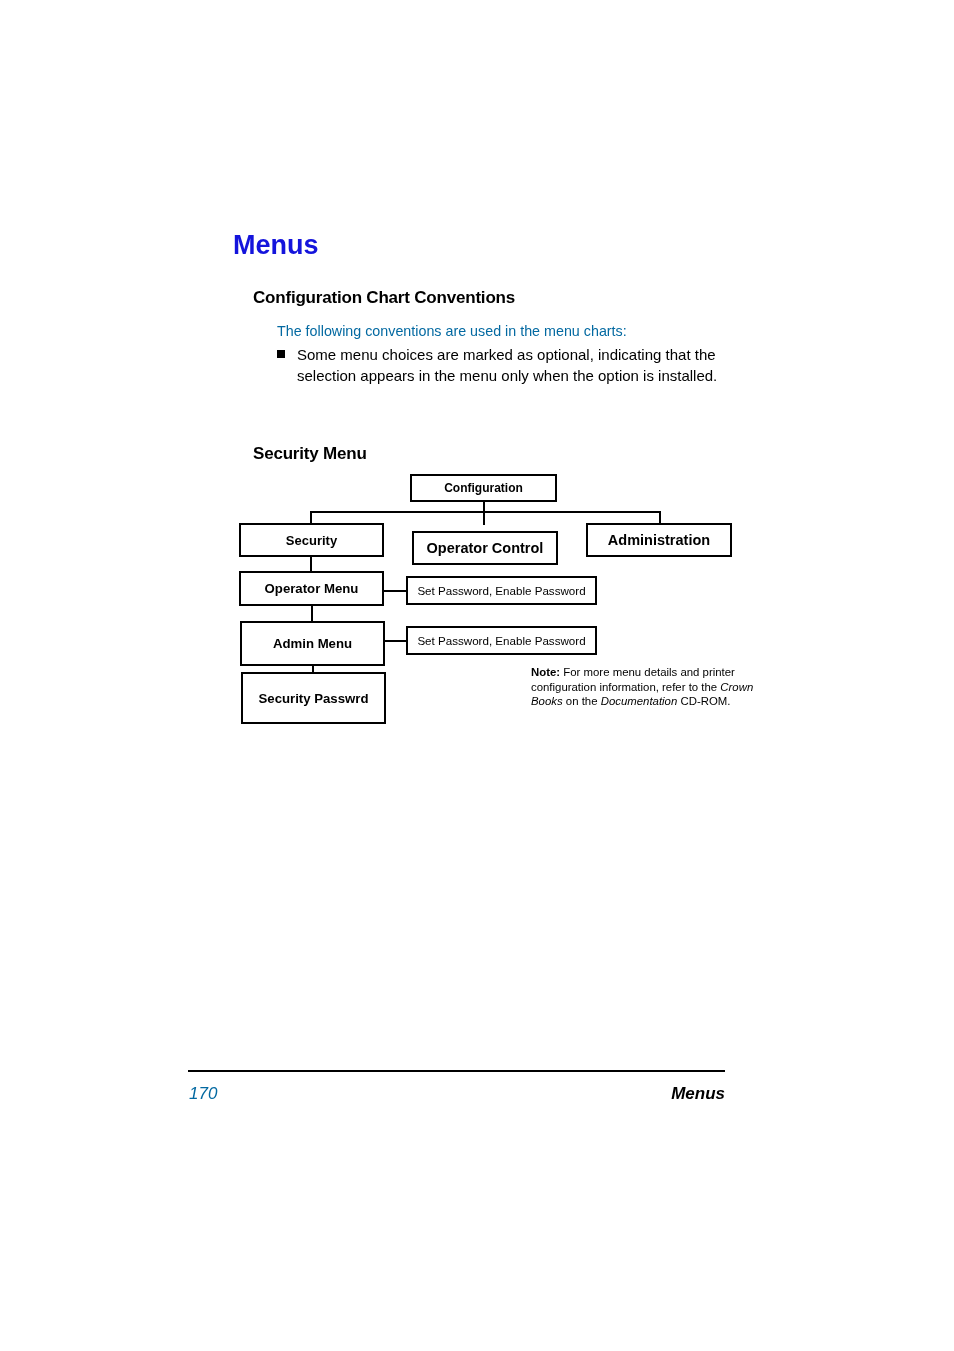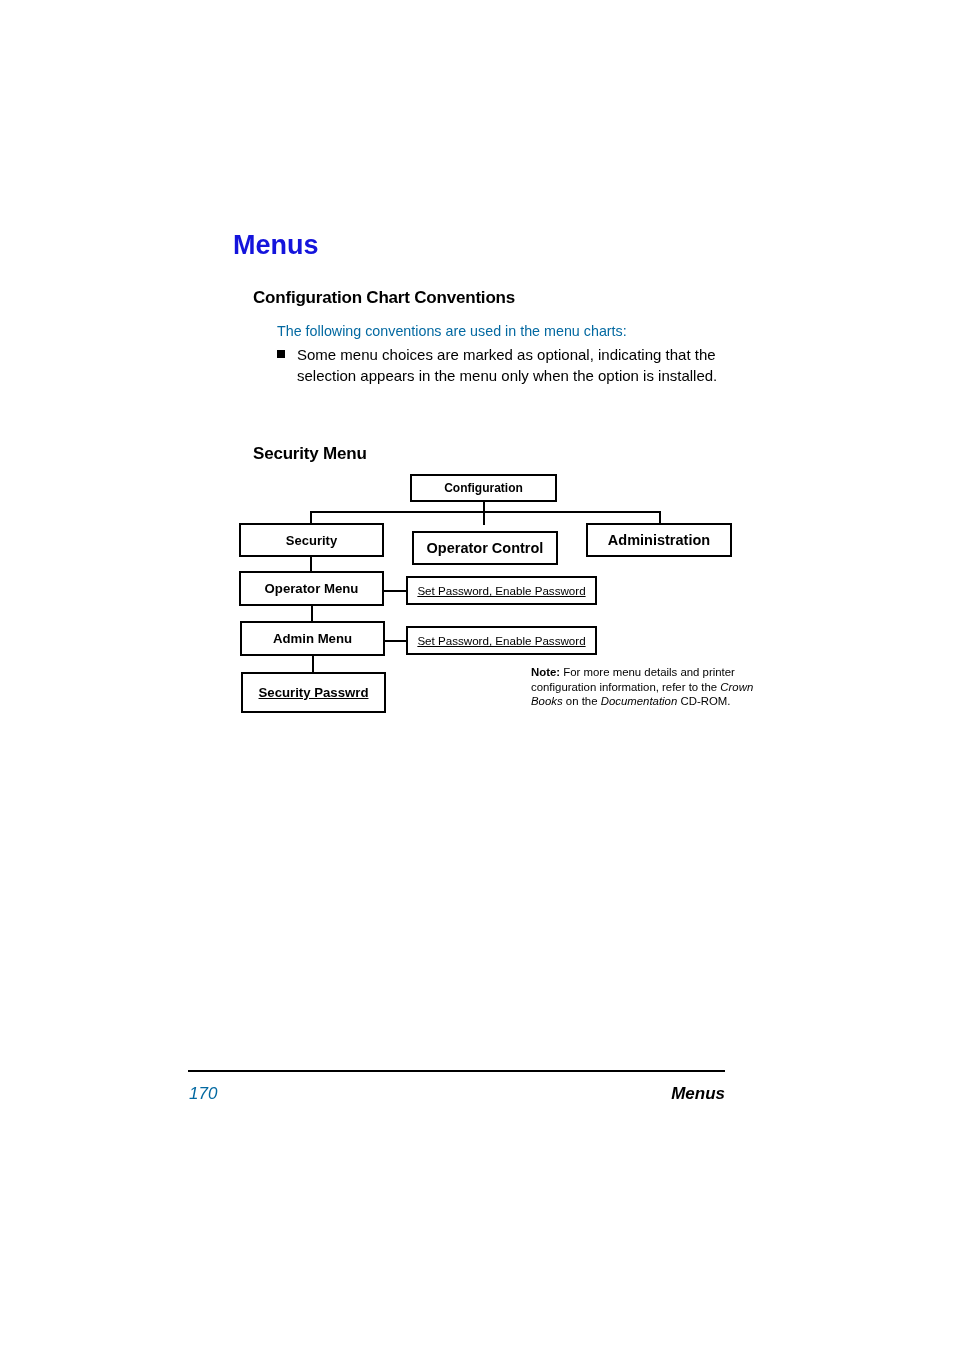--- a/index.html
+++ b/index.html
@@ -91,21 +91,21 @@
     background: #ffffff;
     box-sizing: border-box;
     display: flex;
     align-items: center;
     justify-content: center;
     text-align: center;
     color: #000;
     pointer-events: auto;
   }
   .node.bold   { font-weight: bold; }
-  .node.plain  { font-weight: normal; text-decoration: underline; }
+  .node.plain  { font-weight: normal; }
 
   .line {
     position: absolute;
     background: #000000;
     pointer-events: none;
   }
 
   
   .note {
     position: absolute;
@@ -193,25 +193,25 @@
     </div>
 
     <div class="node bold" style="left:586px; top:523px; width:146px; height:34px; font-size:14.5px;">
       <span>Administration</span>
     </div>
 
     <div class="node bold" style="left:239px; top:571px; width:145px; height:35px; font-size:13.2px;text-align:right;">
       <span>Operator Menu</span>
     </div>
 
-    <div class="node bold" style="left:240px; top:621px; width:145px; height:35px; font-size:13.2px;">
+    <div class="node bold" style="left:240px; top:621px; width:145px; height:45px; font-size:13.2px;">
       <span>Admin Menu</span>
     </div>
 
-    <div class="node bold" style="left:241px; top:672px; width:145px; height:41px; font-size:13.2px;text-decoration:underline;">
+    <div class="node bold" style="left:241px; top:672px; width:145px; height:52px; font-size:13.2px;">
       <span>Security Passwrd</span>
     </div>
 
     <div class="node plain" style="left:406px; top:576px; width:191px; height:29px; font-size:11.6px;">
       <span>Set Password, Enable Password</span>
     </div>
 
     <div class="node plain" style="left:406px; top:626px; width:191px; height:29px; font-size:11.6px;">
       <span>Set Password, Enable Password</span>
     </div>

